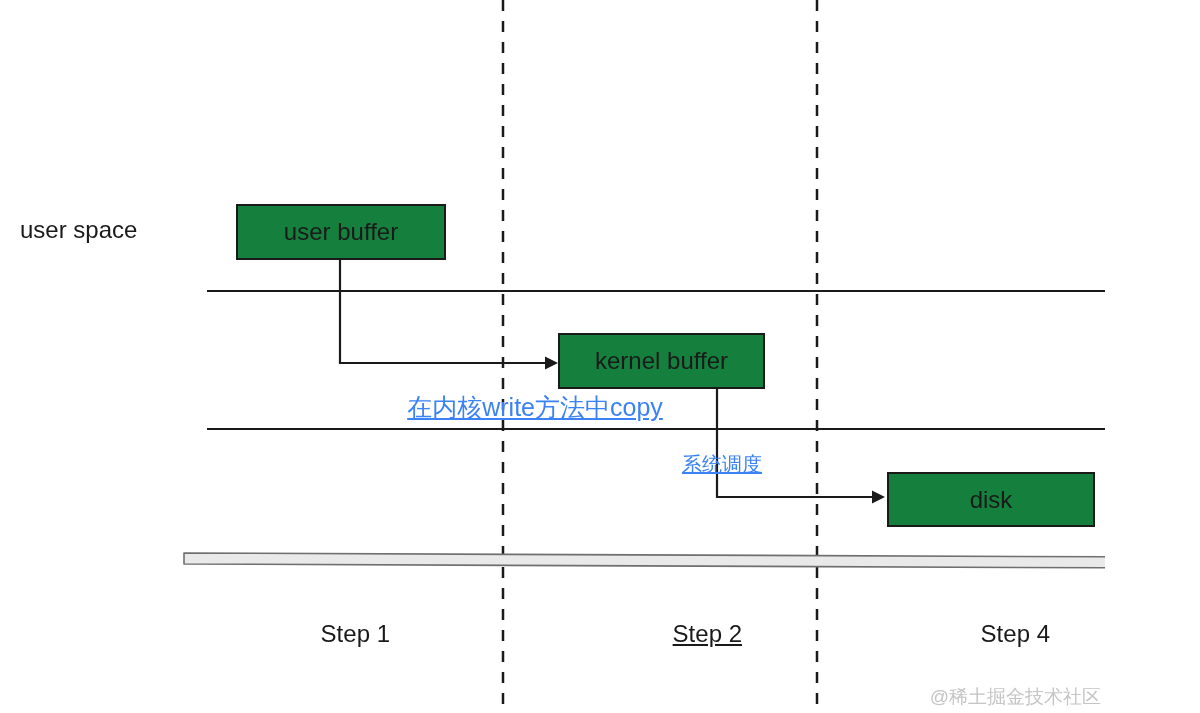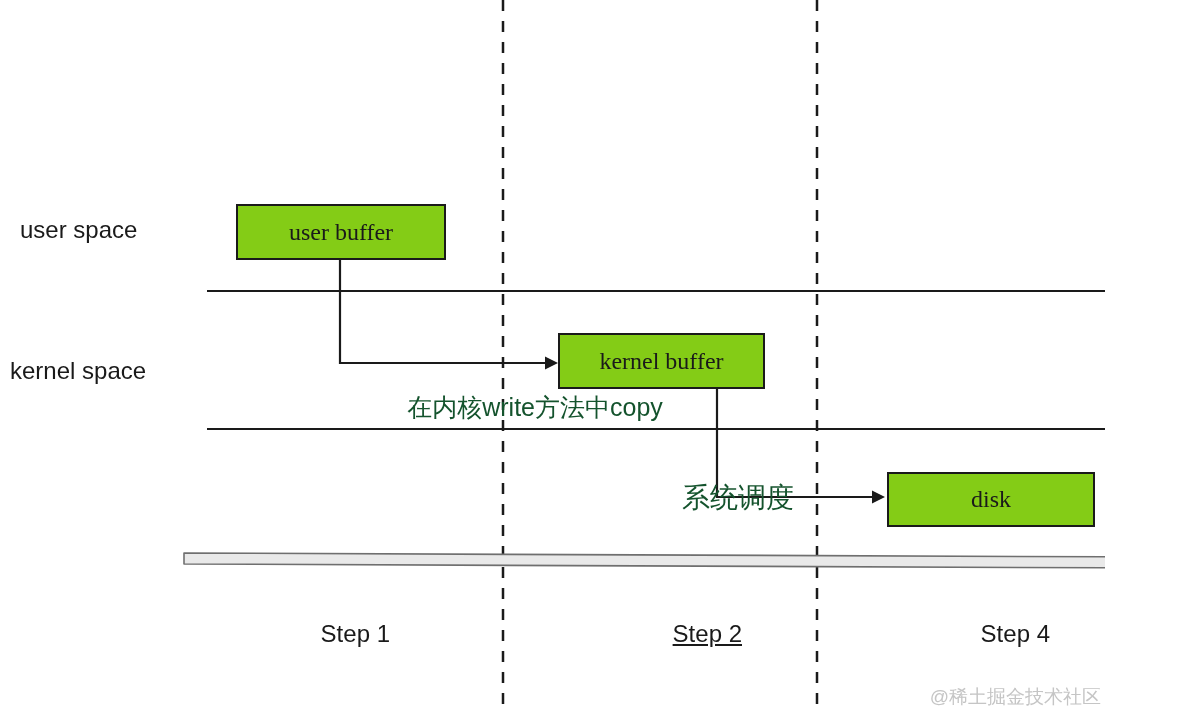--- a/index.html
+++ b/index.html
@@ -9,44 +9,44 @@
     background:#ffffff;
     font-family:"Liberation Sans", sans-serif;
     color:#1a1a1a;
     overflow:hidden;
   }
   #diagram-svg{position:absolute;left:0;top:0;width:1200px;height:713px;}
   .lane-label{
     position:absolute;font-size:24px;line-height:28px;color:#1a1a1a;white-space:nowrap;
   }
   .node-box{
-    position:absolute;border:2px solid #1a1a1a;background:#84cc16;
+    position:absolute;border:2px solid #1a1a1a;background:#15803d;
     display:flex;align-items:center;justify-content:center;
-    font-size:24px;color:#1a1a1a;box-sizing:border-box;font-family:Liberation Serif, serif;
+    font-size:24px;color:#1a1a1a;box-sizing:border-box;
   }
   .annotation{
-    position:absolute;font-size:25px;color:#14532d;white-space:nowrap;
+    position:absolute;font-size:25px;color:#3b82f6;white-space:nowrap;text-decoration:underline;
   }
   .annotation.centered{text-align:center;}
   .step-label{
     position:absolute;width:120px;text-align:right;
     font-size:24px;color:#1a1a1a;top:620px;white-space:nowrap;
   }
   .watermark{
     position:absolute;right:4px;top:684px;
     font-size:19px;color:#c5c5c5;white-space:nowrap;
   }
   
   #box-user-buffer{left:236px;top:204px;width:210px;height:56px;}
   #box-kernel-buffer{left:558px;top:333px;width:207px;height:56px;}
   #box-disk{left:887px;top:472px;width:208px;height:55px;}
   #label-user-space{left:20px;top:216px;}
   #label-kernel-space{left:10px;top:357px;}
   #annot-copy{left:390px;top:391px;width:290px;}
-  #annot-schedule{left:682px;top:451px;font-size:28px;margin-top:28px;}
+  #annot-schedule{left:682px;top:451px;font-size:20px;}
   #step-1{left:270px;}
   #step-2{left:622px;text-decoration:underline;}
   #step-3{left:930px;}
 </style>
 </head>
 <body>
 
 <div id="stage">
 
   <svg id="diagram-svg" viewBox="0 0 1200 713" xmlns="http://www.w3.org/2000/svg">
@@ -63,21 +63,20 @@
     <polyline points="340,260 340,363 547,363" fill="none" stroke="#1a1a1a" stroke-width="2.2"></polyline>
     <polygon points="545,356.5 545,369.5 558,363" fill="#1a1a1a"></polygon>
 
     <polyline points="717,388 717,497 874,497" fill="none" stroke="#1a1a1a" stroke-width="2.2"></polyline>
     <polygon points="872,490.5 872,503.5 885,497" fill="#1a1a1a"></polygon>
 
     <polygon points="184,553 1152,557 1152,549 1181,562 1152,576 1152,568 184,564" fill="#e9e9e9" stroke="#6f6f6f" stroke-width="1.6" stroke-linejoin="round"></polygon>
   </svg>
 
   <div class="lane-label" id="label-user-space">user space</div>
-  <div class="lane-label" id="label-kernel-space">kernel space</div>
 
   <div class="node-box" id="box-user-buffer">
     <span>user buffer</span>
   </div>
   <div class="node-box" id="box-disk">
     <span>disk</span>
   </div>
   <div class="node-box" id="box-kernel-buffer">
     <span>kernel buffer</span>
   </div>

